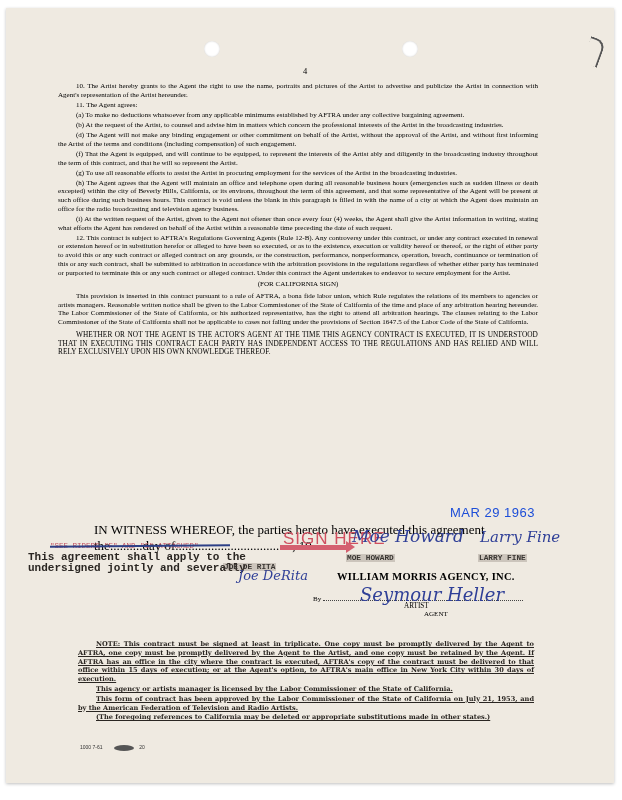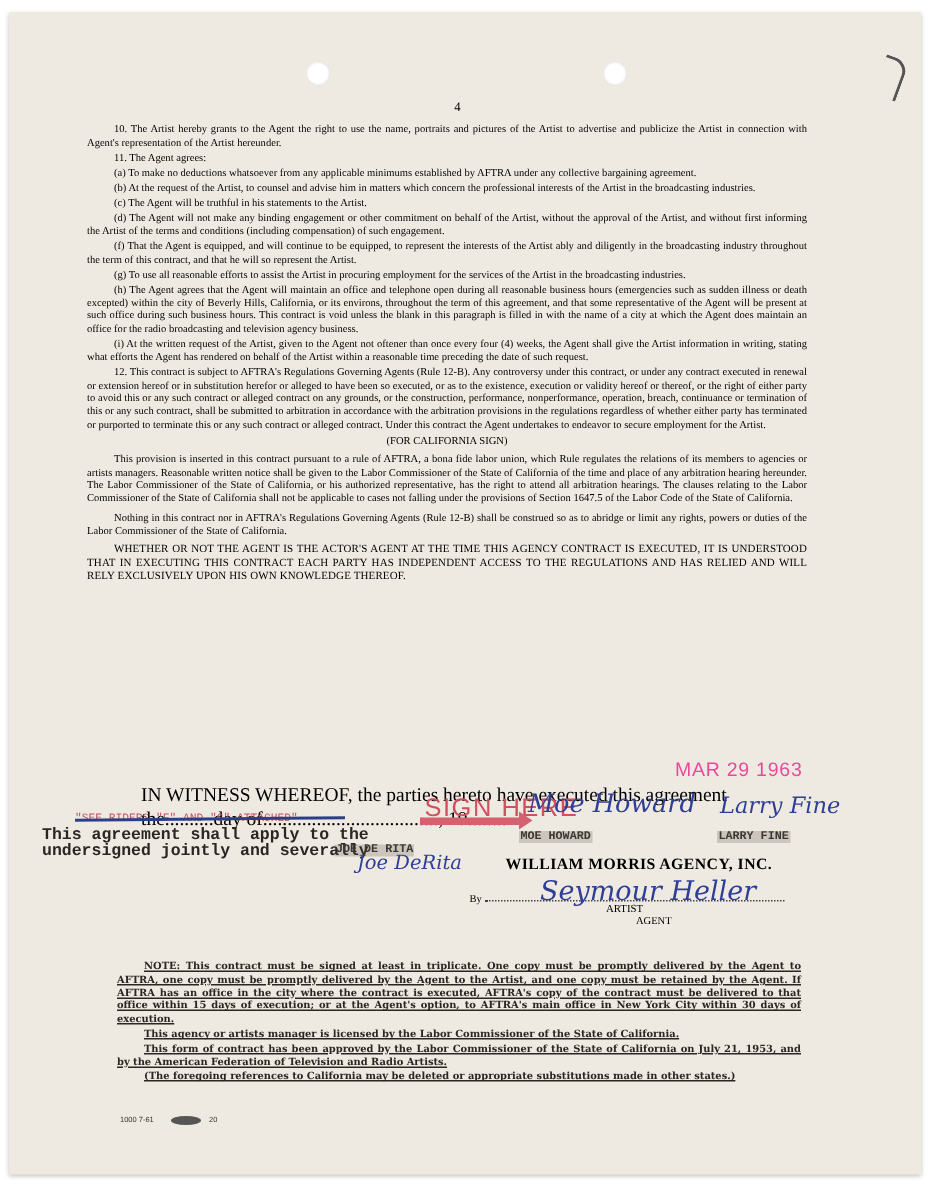--- a/index.html
+++ b/index.html
@@ -17,21 +17,21 @@
   .page-num { position:absolute; top:66px; left:0; width:622px; text-align:center; font-size:8.5px; margin-left:-6px; }
   .body {
     position:absolute; left:58px; top:82px; width:480px;
     font-size:7.05px; line-height:8.7px; text-align:justify;
   }
   .body p { margin:0 0 1.4px 0; text-indent:18px; }
   .body .center { text-align:center; text-indent:0; margin:3px 0 3px 0; }
   .body .caps { font-size:7.3px; letter-spacing:0.1px; margin-top:4px; }
   .body .gap { margin-top:4px; }
   .witness { position:absolute; left:94px; top:522px; font-size:13px; width:460px; }
-  .stamp-date { position:absolute; left:450px; top:505px; font-family:"Liberation Sans",sans-serif; color:#ec4899; font-size:13px; letter-spacing:0.5px; }
+  .stamp-date { position:absolute; left:450px; top:505px; font-family:"Liberation Sans",sans-serif; color:#1d4ed8; font-size:13px; letter-spacing:0.5px; }
   .sign-here { position:absolute; left:283px; top:529px; font-family:"Liberation Sans",sans-serif; color:#d05060; font-size:17px; letter-spacing:1px; }
   .arrow { position:absolute; left:280px; top:545px; width:67px; height:5px; background:#d46070; }
   .arrow:after { content:""; position:absolute; right:-8px; top:-4px; border-left:9px solid #d46070; border-top:6px solid transparent; border-bottom:6px solid transparent; }
   .rider { position:absolute; left:50px; top:542px; font-family:"Liberation Mono",monospace; color:#c05060; font-size:7.5px; }
   .rider-strike { position:absolute; left:50px; top:545px; width:180px; height:2px; background:#2c3f86; transform:rotate(-0.5deg); }
   .typed-note { position:absolute; left:28px; top:552px; font-family:"Liberation Mono",monospace; font-weight:bold; font-size:11px; line-height:11px; color:#2a2622; }
   .typed-name { position:absolute; font-family:"Liberation Mono",monospace; font-weight:bold; font-size:7.8px; color:#3a3632; background:rgba(80,70,60,0.22); padding:0 1px; }
   .label-small { position:absolute; font-size:7.2px; }
   .agency { position:absolute; left:337px; top:571px; font-size:10.5px; font-weight:bold; letter-spacing:0.3px; }
   .by-line { position:absolute; left:313px; top:595px; font-size:7px; }
@@ -56,30 +56,28 @@
   <div class="scribble"></div>
 </div>
 
 <div class="page-num">4</div>
 
 <div class="body">
   <p>10. The Artist hereby grants to the Agent the right to use the name, portraits and pictures of the Artist to advertise and publicize the Artist in connection with Agent's representation of the Artist hereunder.</p>
   <p>11. The Agent agrees:</p>
   <p>(a) To make no deductions whatsoever from any applicable minimums established by AFTRA under any collective bargaining agreement.</p>
   <p>(b) At the request of the Artist, to counsel and advise him in matters which concern the professional interests of the Artist in the broadcasting industries.</p>
-  <p>(c) The Agent will be truthful in his statements to the Artist.</p>
   <p>(d) The Agent will not make any binding engagement or other commitment on behalf of the Artist, without the approval of the Artist, and without first informing the Artist of the terms and conditions (including compensation) of such engagement.</p>
   <p>(f) That the Agent is equipped, and will continue to be equipped, to represent the interests of the Artist ably and diligently in the broadcasting industry throughout the term of this contract, and that he will so represent the Artist.</p>
   <p>(g) To use all reasonable efforts to assist the Artist in procuring employment for the services of the Artist in the broadcasting industries.</p>
   <p>(h) The Agent agrees that the Agent will maintain an office and telephone open during all reasonable business hours (emergencies such as sudden illness or death excepted) within the city of Beverly Hills, California, or its environs, throughout the term of this agreement, and that some representative of the Agent will be present at such office during such business hours. This contract is void unless the blank in this paragraph is filled in with the name of a city at which the Agent does maintain an office for the radio broadcasting and television agency business.</p>
   <p>(i) At the written request of the Artist, given to the Agent not oftener than once every four (4) weeks, the Agent shall give the Artist information in writing, stating what efforts the Agent has rendered on behalf of the Artist within a reasonable time preceding the date of such request.</p>
   <p>12. This contract is subject to AFTRA's Regulations Governing Agents (Rule 12-B). Any controversy under this contract, or under any contract executed in renewal or extension hereof or in substitution herefor or alleged to have been so executed, or as to the existence, execution or validity hereof or thereof, or the right of either party to avoid this or any such contract or alleged contract on any grounds, or the construction, performance, nonperformance, operation, breach, continuance or termination of this or any such contract, shall be submitted to arbitration in accordance with the arbitration provisions in the regulations regardless of whether either party has terminated or purported to terminate this or any such contract or alleged contract. Under this contract the Agent undertakes to endeavor to secure employment for the Artist.</p>
   <p class="center">(FOR CALIFORNIA SIGN)</p>
   <p>This provision is inserted in this contract pursuant to a rule of AFTRA, a bona fide labor union, which Rule regulates the relations of its members to agencies or artists managers. Reasonable written notice shall be given to the Labor Commissioner of the State of California of the time and place of any arbitration hearing hereunder. The Labor Commissioner of the State of California, or his authorized representative, has the right to attend all arbitration hearings. The clauses relating to the Labor Commissioner of the State of California shall not be applicable to cases not falling under the provisions of Section 1647.5 of the Labor Code of the State of California.</p>
-  <p class="gap">Nothing in this contract nor in AFTRA's Regulations Governing Agents (Rule 12-B) shall be construed so as to abridge or limit any rights, powers or duties of the Labor Commissioner of the State of California.</p>
   <p class="caps">WHETHER OR NOT THE AGENT IS THE ACTOR'S AGENT AT THE TIME THIS AGENCY CONTRACT IS EXECUTED, IT IS UNDERSTOOD THAT IN EXECUTING THIS CONTRACT EACH PARTY HAS INDEPENDENT ACCESS TO THE REGULATIONS AND HAS RELIED AND WILL RELY EXCLUSIVELY UPON HIS OWN KNOWLEDGE THEREOF.</p>
 </div>
 
 <div class="stamp-date">MAR 29 1963</div>
 <div class="witness">IN WITNESS WHEREOF, the parties hereto have executed this agreement the..........day of...................................., 19........</div>
 
 <div class="sign-here">SIGN HERE</div>
 <div class="arrow"></div>
 
 <div class="rider">"SEE RIDERS "F" AND "G" ATTACHED"</div>

